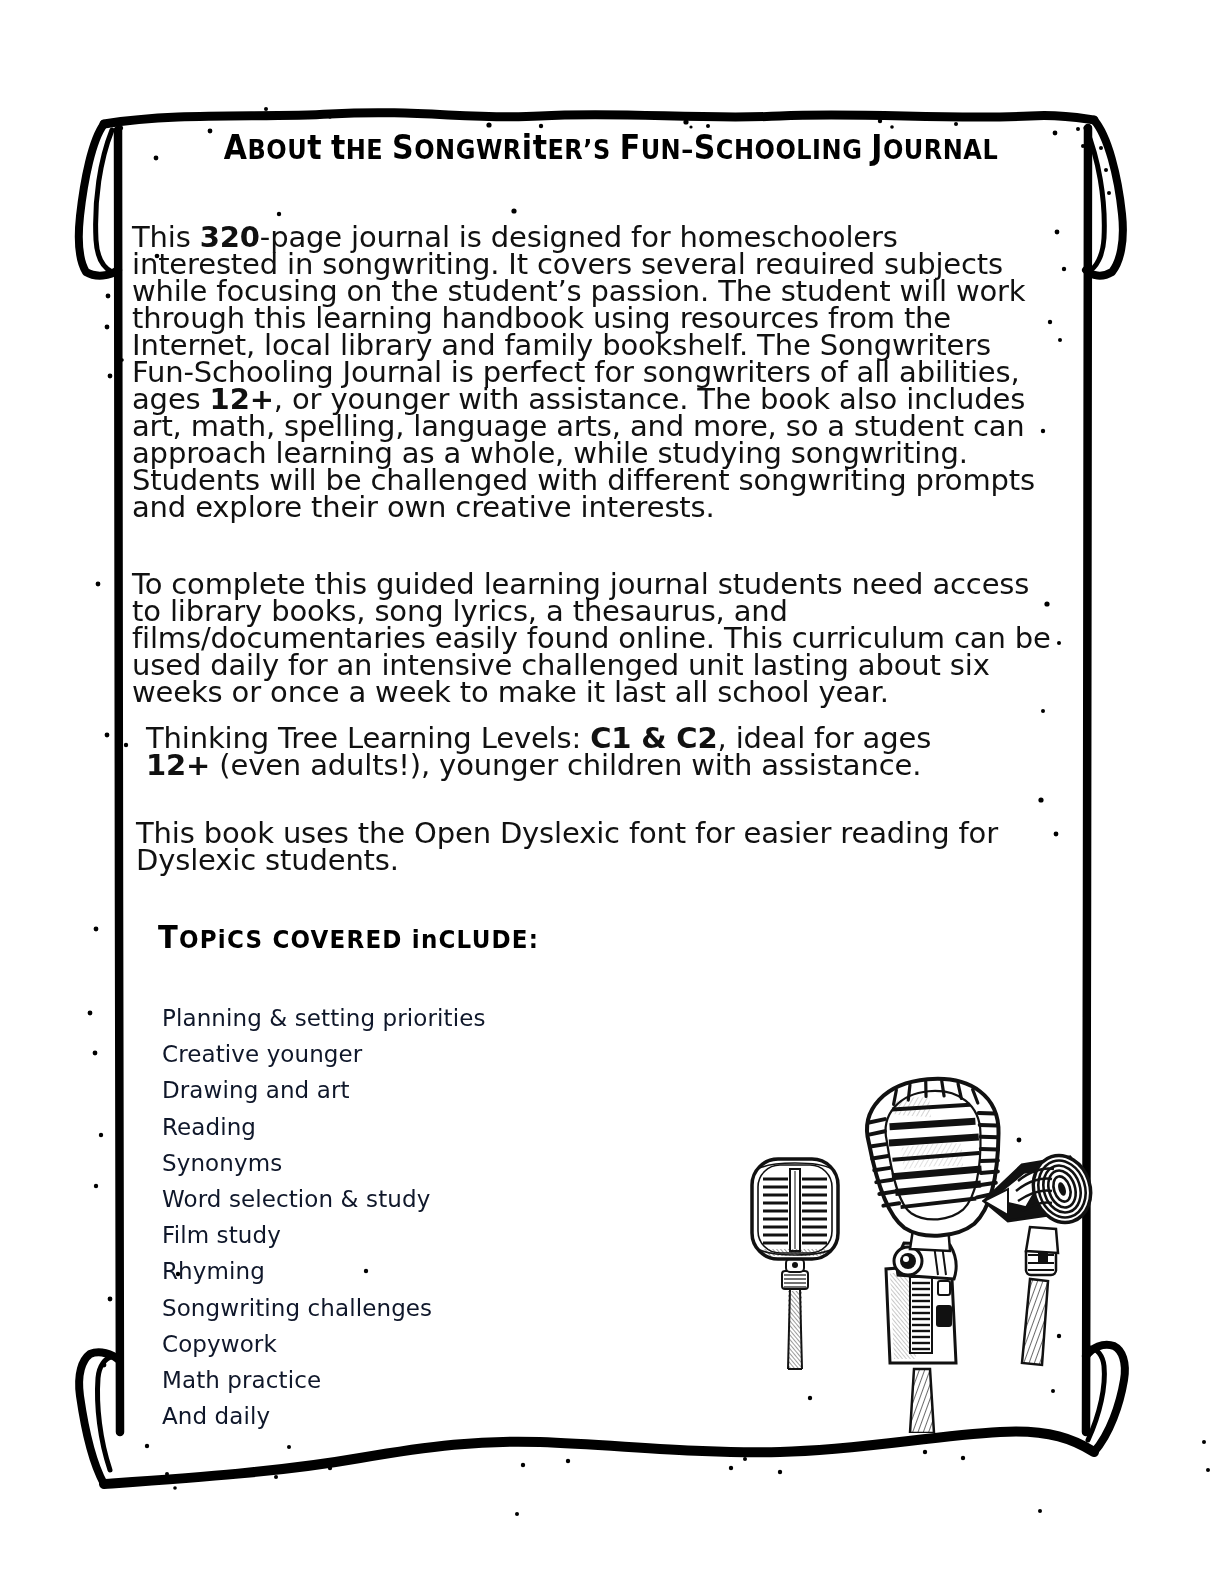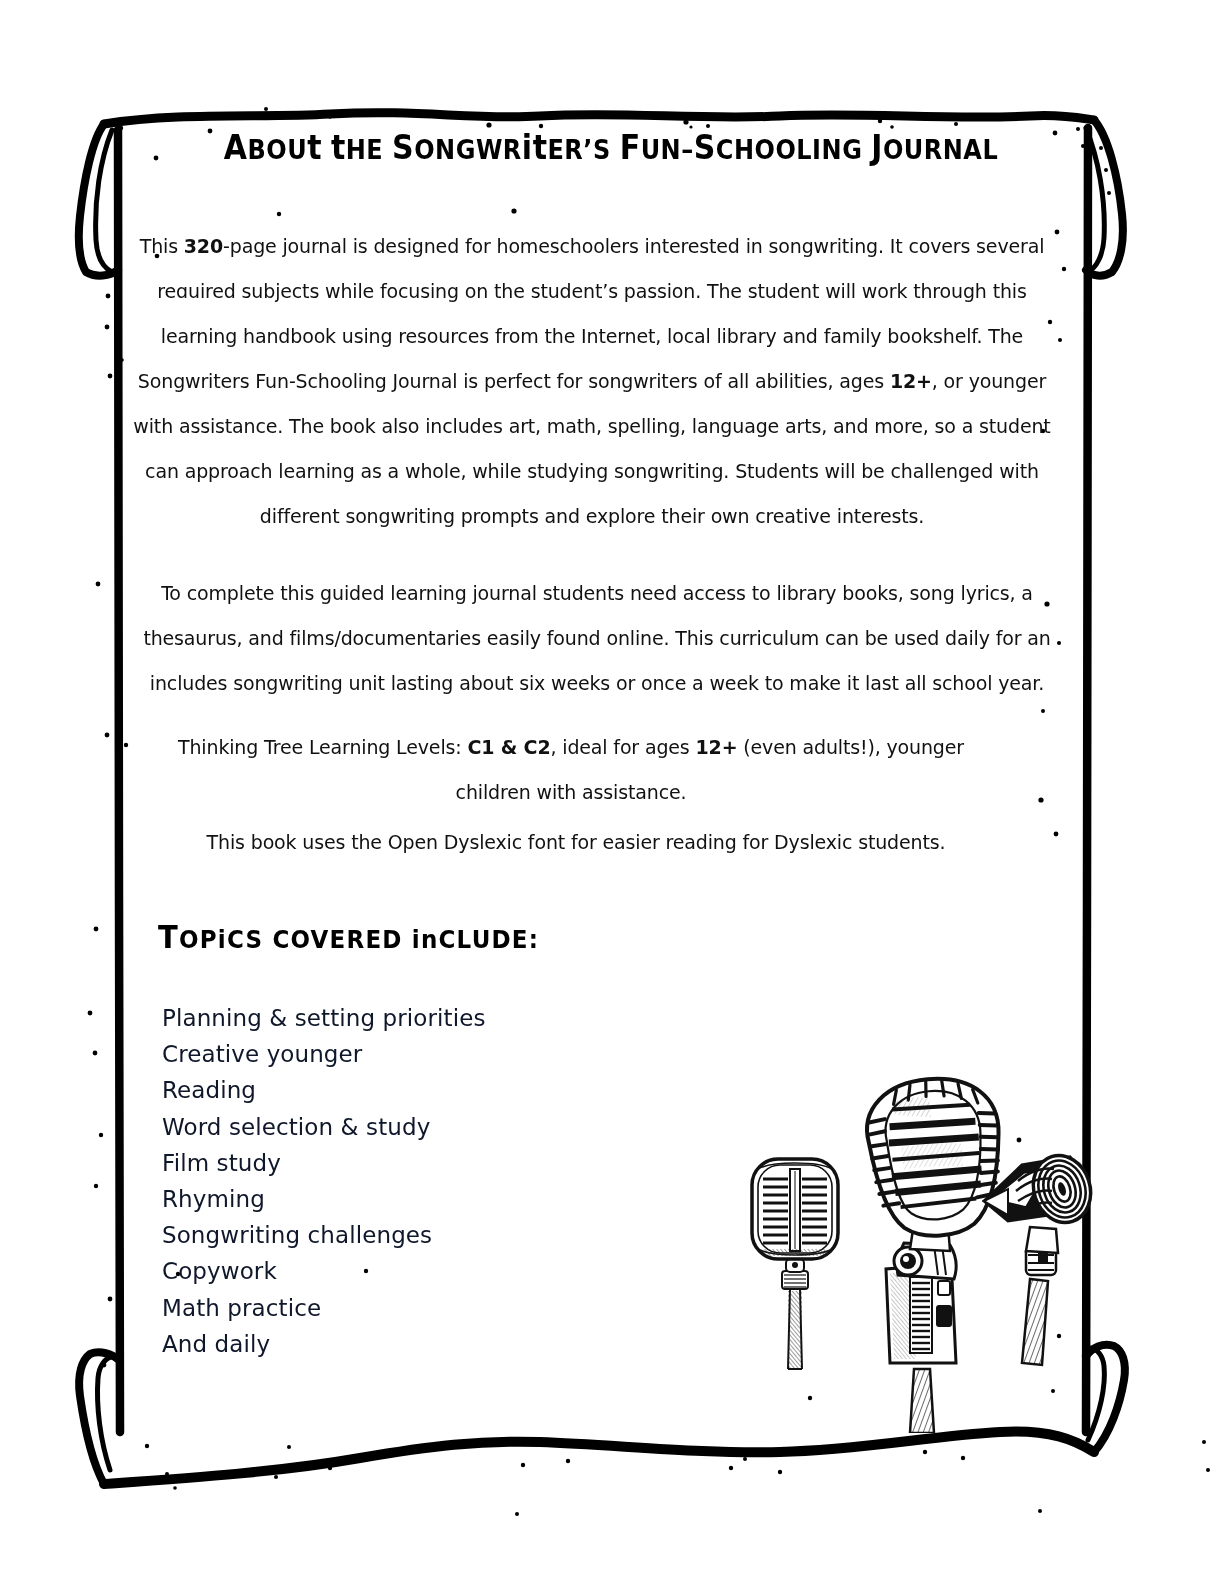--- a/index.html
+++ b/index.html
@@ -57,26 +57,25 @@
     padding-left: 26px;
     white-space: nowrap;
     transform: scaleY(1.12);
     transform-origin: center top;
   }
   .doc-title .cap { font-size: 30px; }
   .doc-title .sm  { font-size: 24px; }
 
   .body-para {
     font-family: "DejaVu Sans", sans-serif;
-    font-size: 19px;
-    line-height: 45px;
+    font-size: 29px;
+    line-height: 27px;
     letter-spacing: -0.15px;
     margin: 0;
     color: #111111;
-    text-align: center;
     -webkit-font-smoothing: none;
   }
   .body-para b { font-weight: bold; }
 
   #p1 { position: absolute; left: 4px;  top: 96px;  width: 920px; }
   #p2 { position: absolute; left: 4px;  top: 443px; width: 930px; }
   #p3 { position: absolute; left: 2px;  top: 597px; width: 850px; margin-left: 16px; }
   #p4 { position: absolute; left: 8px;  top: 692px; width: 880px; }
 
   .topics-heading {
@@ -238,32 +237,34 @@
         <circle cx="178" cy="1274" r="2.2"></circle>
     </g>
   </svg>
 
   <div id="content">
 
     <h1 class="doc-title"><span id="title-slot"><span class="cap">A</span><span class="sm">BOU</span><span class="cap">t</span><span class="sm"> </span><span class="cap">t</span><span class="sm">HE</span><span class="sm"> </span><span class="cap">S</span><span class="sm">ONGWR</span><span class="cap">i</span><span class="cap">t</span><span class="sm">ER</span><span class="sm">’</span><span class="sm">S</span><span class="sm"> </span><span class="cap">F</span><span class="sm">UN</span><span class="sm">–</span><span class="cap">S</span><span class="sm">CHOOL</span><span class="sm">I</span><span class="sm">NG</span><span class="sm"> </span><span class="cap">J</span><span class="sm">OURNA</span><span class="sm">L</span></span></h1>
 
     <p class="body-para" id="p1"><span>This </span><b>320</b><span>-page journal is designed for homeschoolers interested in songwriting. It covers several reɑuired subjects while focusing on the student’s passion. The student will work through this learning handbook using resources from the Internet, local library and family bookshelf.  The Songwriters Fun-Schooling Journal is perfect for songwriters of all abilities, ages </span><b>12+</b><span>, or younger with assistance. The book also includes art, math, spelling, language arts, and more, so a student can approach learning as a whole, while studying songwriting.  Students will be challenged with different songwriting prompts and explore their own creative interests.</span></p>
 
-    <p class="body-para" id="p2">To complete this guided learning journal students need access to library books, song lyrics, a thesaurus, and films/documentaries easily found online. This curriculum can be used daily for an includes songwriting unit lasting about six weeks or once a week to make it last all school year.</p>
+    <p class="body-para" id="p2">To complete this guided learning journal students need access to library books, song lyrics, a thesaurus, and films/documentaries easily found online. This curriculum can be used daily for an intensive challenged unit lasting about six weeks or once a week to make it last all school year.</p>
 
     <p class="body-para" id="p3"><span>Thinking Tree Learning Levels: </span><b>C1 &amp; C2</b><span>, ideal for ages </span><b>12+</b><span> (even adults!), younger children with assistance.</span></p>
 
     <p class="body-para" id="p4">This book uses the Open Dyslexic font for easier reading for Dyslexic students.</p>
 
     <div class="topics-heading"><span id="topics-heading-slot"><span class="cap">T</span><span class="sm">OP</span><span class="sm">i</span><span class="sm">CS</span><span class="sm"> </span><span class="sm">COVERED</span><span class="sm"> </span><span class="sm">i</span><span class="sm">n</span><span class="sm">CLUDE</span><span class="sm">:</span></span></div>
 
     <ul id="topics-list">
         <li>Planning &amp; setting priorities</li>
         <li>Creative younger</li>
+        <li>Drawing and art</li>
         <li>Reading</li>
+        <li>Synonyms</li>
         <li>Word selection &amp; study</li>
         <li>Film study</li>
         <li>Rhyming</li>
         <li>Songwriting challenges</li>
         <li>Copywork</li>
         <li>Math practice</li>
         <li>And daily</li>
       </ul>
 
     <div id="mics">

